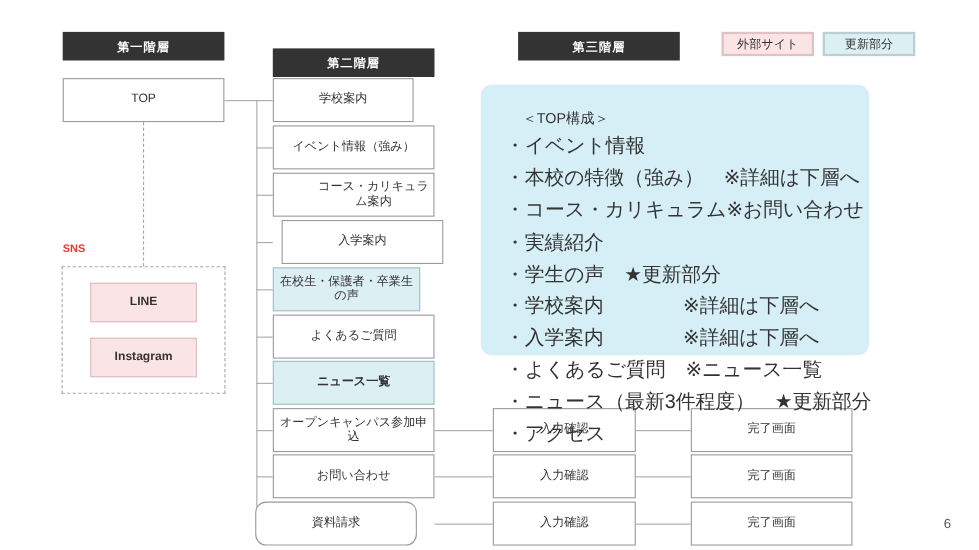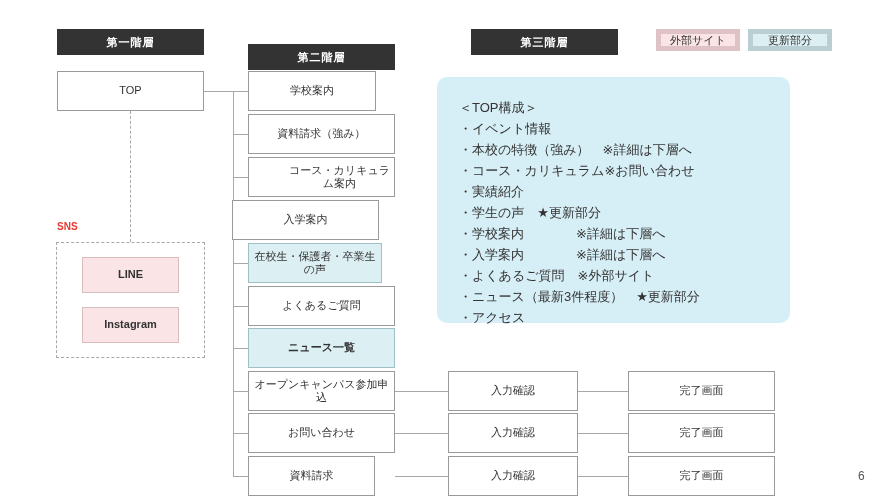--- a/index.html
+++ b/index.html
@@ -37,21 +37,21 @@
   }
 
   
   .legend-badge {
     position: absolute;
     height: 22px;
     font-size: 11px;
     display: flex;
     align-items: center;
     justify-content: center;
-    border: 5px solid #15803d;
+    border: 2px solid #15803d;
     color: #333333;
     box-sizing: border-box;
   }
   .legend-external { background: #fbe4e6; border-color: #dfc2c5; }
   .legend-update   { background: #dceff3; border-color: #b9cfd4; }
 
   
   .node {
     position: absolute;
     box-sizing: border-box;
@@ -105,23 +105,24 @@
     box-sizing: border-box;
     background: #d6eef5;
     border-radius: 10px;
     padding: 20px 22px;
   }
   .callout-title {
     font-size: 13px;
     color: #333333;
     line-height: 1.62;
     white-space: nowrap;
+    margin-left: 16px;
   }
   .callout-line {
-    font-size: 13px;
+    font-size: 18px;
     color: #333333;
     line-height: 1.62;
     white-space: pre;
   }
 
   
   .page-number {
     position: absolute;
     font-size: 12px;
     color: #555555;
@@ -176,44 +177,44 @@
   <div class="line-h" style="left:233px; top:306px; width:15px;"></div>
   <div class="line-h" style="left:233px; top:348px; width:15px;"></div>
   <div class="line-h" style="left:233px; top:391px; width:15px;"></div>
   <div class="line-h" style="left:233px; top:433px; width:15px;"></div>
   <div class="line-h" style="left:233px; top:476px; width:15px;"></div>
 
   <div class="node" style="left:248px; top:71px; width:128px; height:40px;">
     <span>学校案内</span>
   </div>
   <div class="node" style="left:248px; top:114px; width:147px; height:40px;">
-    <span>資料請求（強み）</span>
+    <span>イベント情報（強み）</span>
   </div>
   <div class="node" style="left:248px; top:157px; width:147px; height:40px;padding-left:36px;">
     <span>コース・カリキュラム案内</span>
   </div>
-  <div class="node" style="left:232px; top:200px; width:147px; height:40px;">
+  <div class="node" style="left:256px; top:200px; width:147px; height:40px;">
     <span>入学案内</span>
   </div>
   <div class="node updated" style="left:248px; top:243px; width:134px; height:40px;">
     <span>在校生・保護者・卒業生の声</span>
   </div>
   <div class="node" style="left:248px; top:286px; width:147px; height:40px;">
     <span>よくあるご質問</span>
   </div>
   <div class="node updated" style="left:248px; top:328px; width:147px; height:40px;font-weight:bold;">
     <span>ニュース一覧</span>
   </div>
   <div class="node" style="left:248px; top:371px; width:147px; height:40px;">
     <span>オープンキャンパス参加申込</span>
   </div>
   <div class="node" style="left:248px; top:413px; width:147px; height:40px;">
     <span>お問い合わせ</span>
   </div>
-  <div class="node" style="left:248px; top:456px; width:127px; height:40px;">
+  <div class="node" style="left:232px; top:456px; width:147px; height:40px;border-radius:10px;">
     <span>資料請求</span>
   </div>
 
   <div class="line-h" style="left:395px; top:391px; width:53px;"></div>
   <div class="line-h" style="left:395px; top:433px; width:53px;"></div>
   <div class="line-h" style="left:395px; top:476px; width:53px;"></div>
 
   <div class="node" style="left:448px; top:371px; width:130px; height:40px;">
     <span>入力確認</span>
   </div>
@@ -240,20 +241,20 @@
 
   <div class="callout" style="left:437px; top:77px; width:353px; height:246px;">
     <div class="callout-title">＜TOP構成＞</div>
     <div class="callout-line">・イベント情報</div>
     <div class="callout-line">・本校の特徴（強み）　※詳細は下層へ</div>
     <div class="callout-line">・コース・カリキュラム※お問い合わせ</div>
     <div class="callout-line">・実績紹介</div>
     <div class="callout-line">・学生の声　★更新部分</div>
     <div class="callout-line">・学校案内　　　　※詳細は下層へ</div>
     <div class="callout-line">・入学案内　　　　※詳細は下層へ</div>
-    <div class="callout-line">・よくあるご質問　※外部サイト</div>
+    <div class="callout-line">・よくあるご質問　※ニュース一覧</div>
     <div class="callout-line">・ニュース（最新3件程度）　★更新部分</div>
     <div class="callout-line">・アクセス</div>
   </div>
 
   <div class="page-number" style="left:858px; top:469px;">6</div>
 
 </div>
 
 </body></html>

